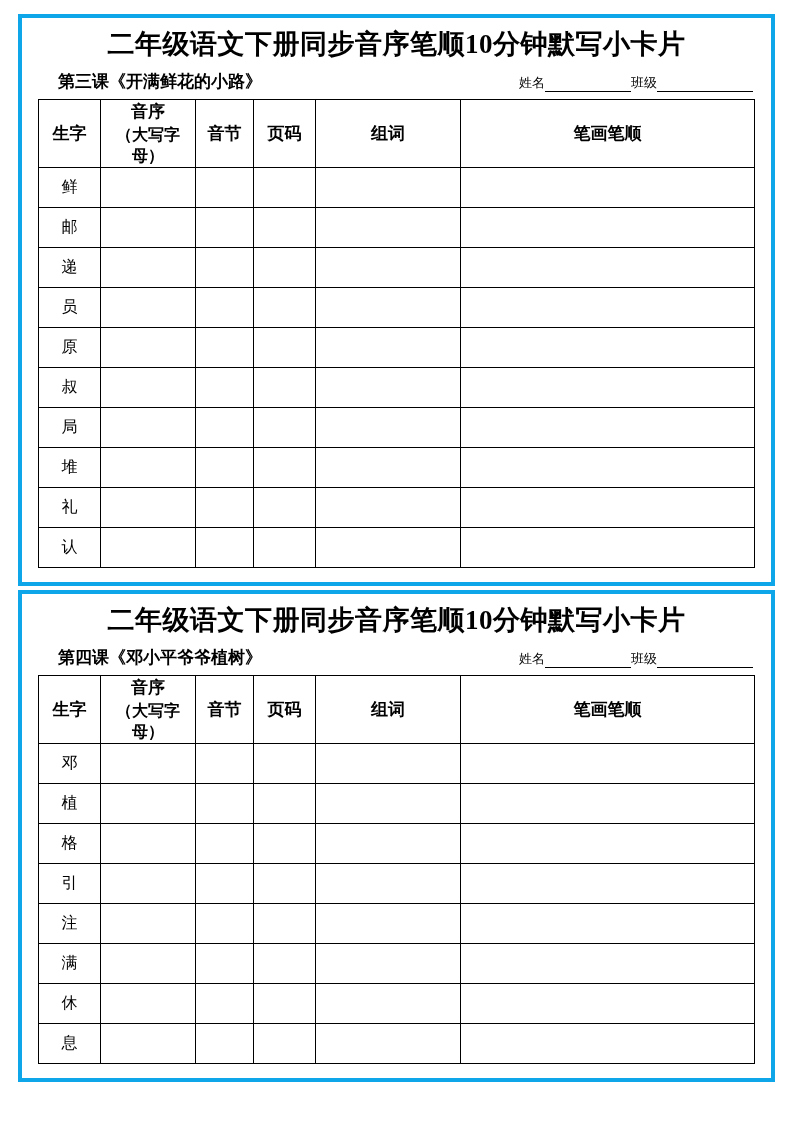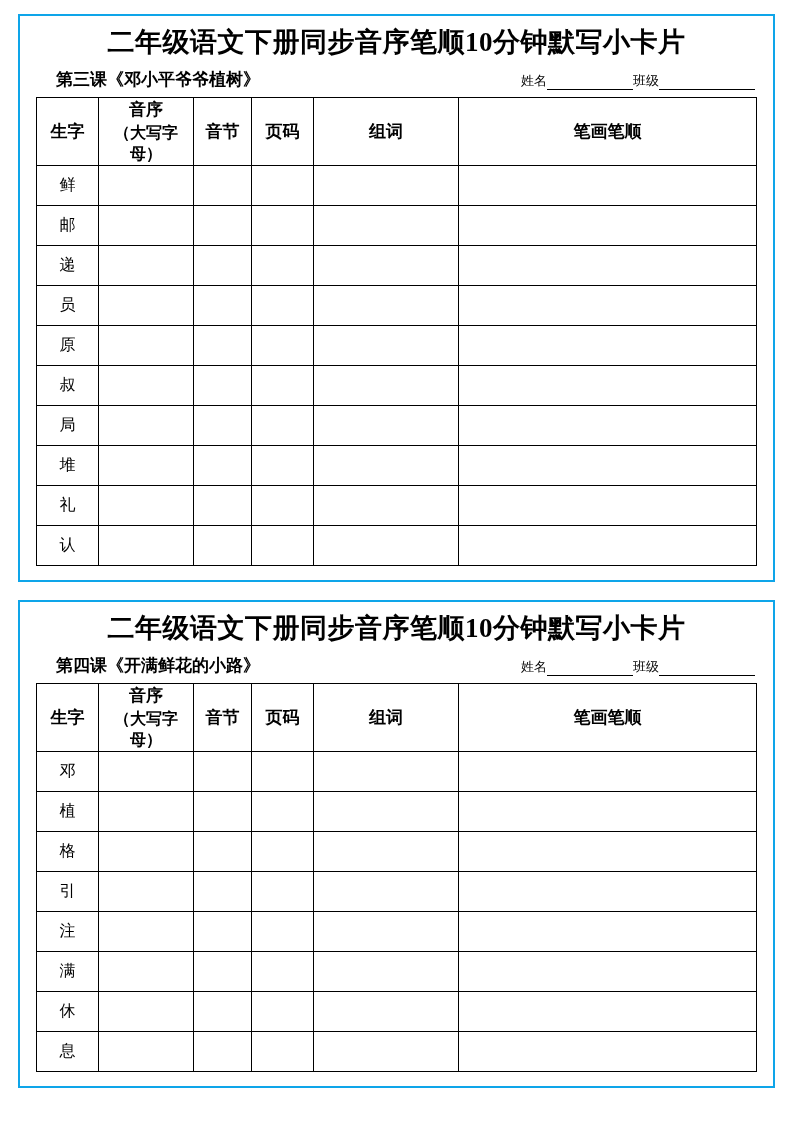--- a/index.html
+++ b/index.html
@@ -15,24 +15,24 @@
     position: relative;
     overflow: hidden;
   }
   .page {
     width: 793px;
     height: 1122px;
     box-sizing: border-box;
     padding: 14px 18px 0 18px;
   }
   .card {
-    border: 2px solid #0ea5e9;
+    border: 4px solid #0ea5e9;
     box-sizing: border-box;
     padding: 10px 16px 14px 16px;
-    margin-bottom: 18px;
+    margin-bottom: 4px;
     background: #ffffff;
   }
   .card-title {
     text-align: center;
     font-size: 27px;
     font-weight: bold;
     letter-spacing: 0.5px;
     line-height: 1.25;
     font-family: "Liberation Serif", "DejaVu Serif", serif;
     white-space: nowrap;
@@ -106,21 +106,21 @@
   col.c6 { width: auto; }
 </style>
 </head>
 <body>
 
 <div class="page">
 
   <div class="card">
     <div class="card-title">二年级语文下册同步音序笔顺10分钟默写小卡片</div>
     <div class="subrow">
-      <div class="lesson">第三课《邓小平爷爷植树》</div>
+      <div class="lesson">第三课《开满鲜花的小路》</div>
       <div class="namefields">
         <span>姓名</span><span class="blank"></span><span>班级</span><span class="blank short"></span>
       </div>
     </div>
     <table class="grid">
       <colgroup>
         <col class="c1">
           <col class="c2">
           <col class="c3">
           <col class="c4">
@@ -218,21 +218,21 @@
           <td></td>
           <td></td>
         </tr>
       </tbody>
     </table>
   </div>
 
   <div class="card">
     <div class="card-title">二年级语文下册同步音序笔顺10分钟默写小卡片</div>
     <div class="subrow">
-      <div class="lesson">第四课《开满鲜花的小路》</div>
+      <div class="lesson">第四课《邓小平爷爷植树》</div>
       <div class="namefields">
         <span>姓名</span><span class="blank"></span><span>班级</span><span class="blank short"></span>
       </div>
     </div>
     <table class="grid">
       <colgroup>
         <col class="c1">
           <col class="c2">
           <col class="c3">
           <col class="c4">

